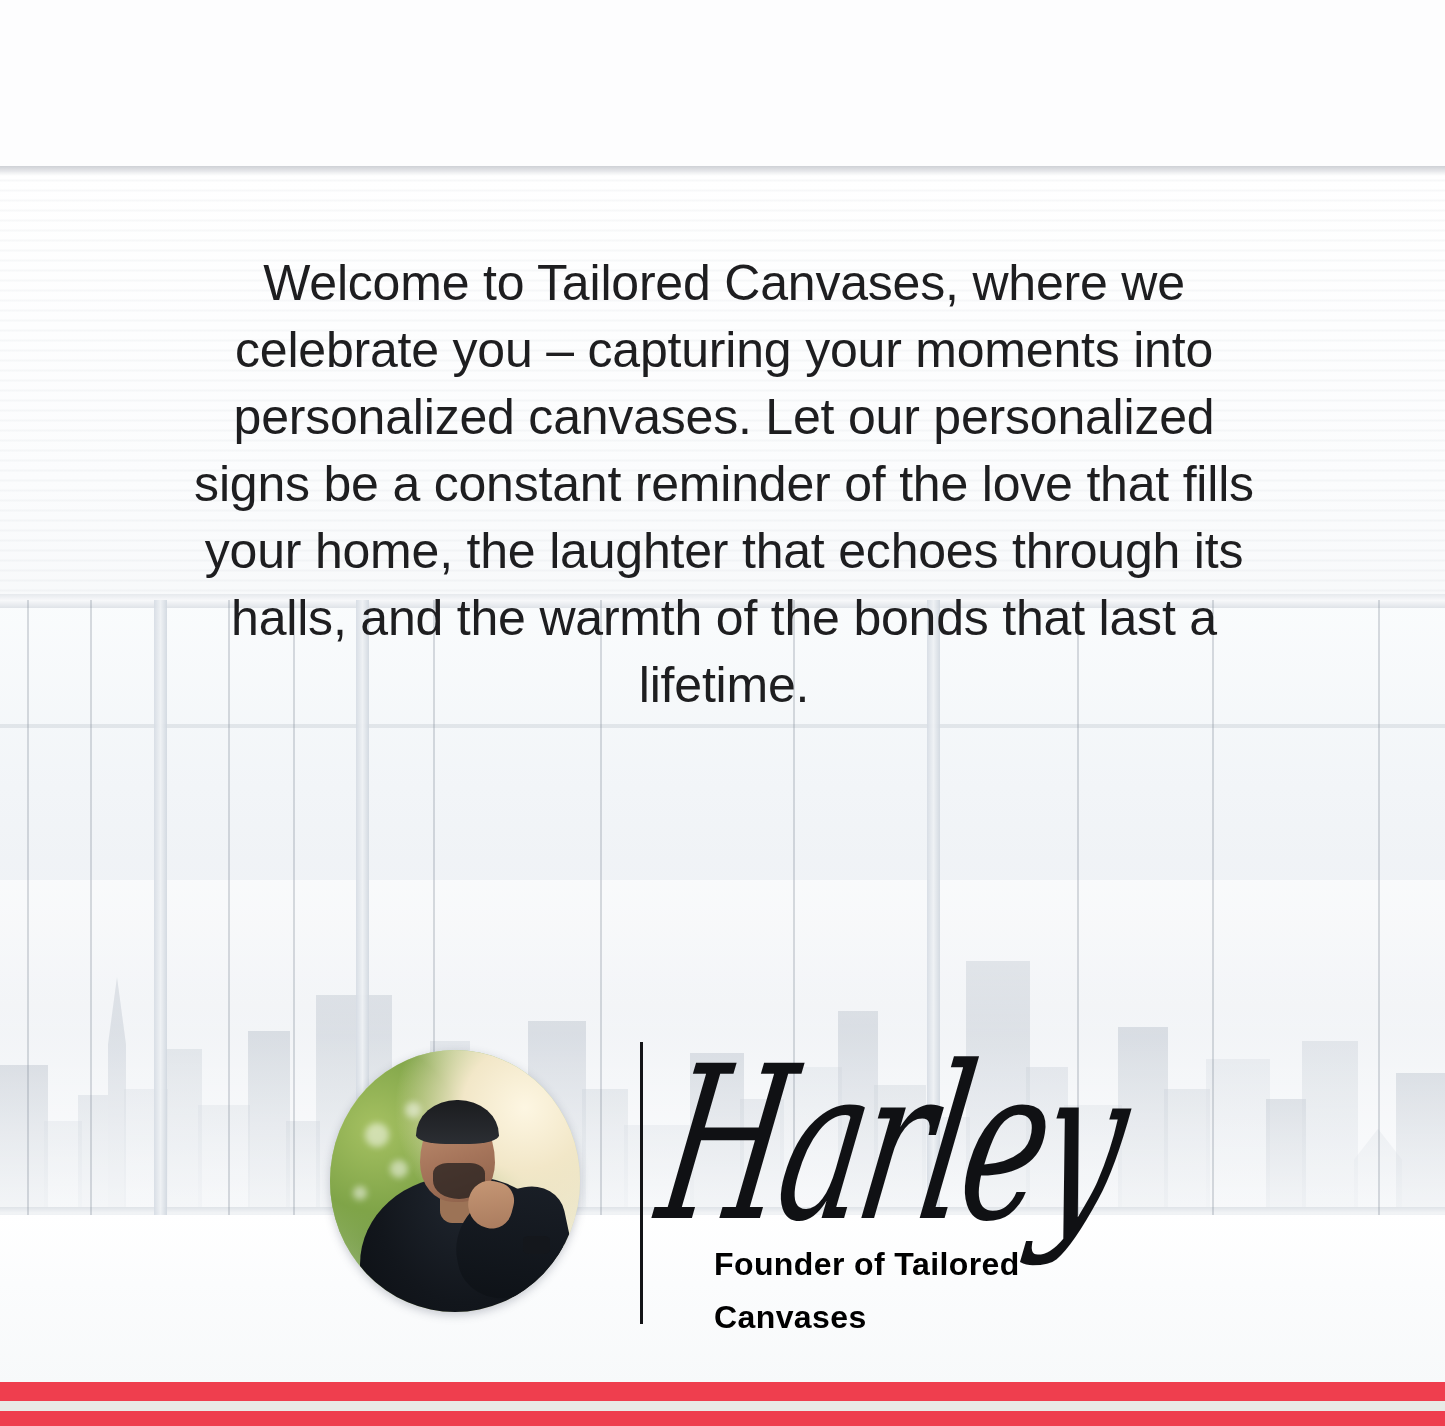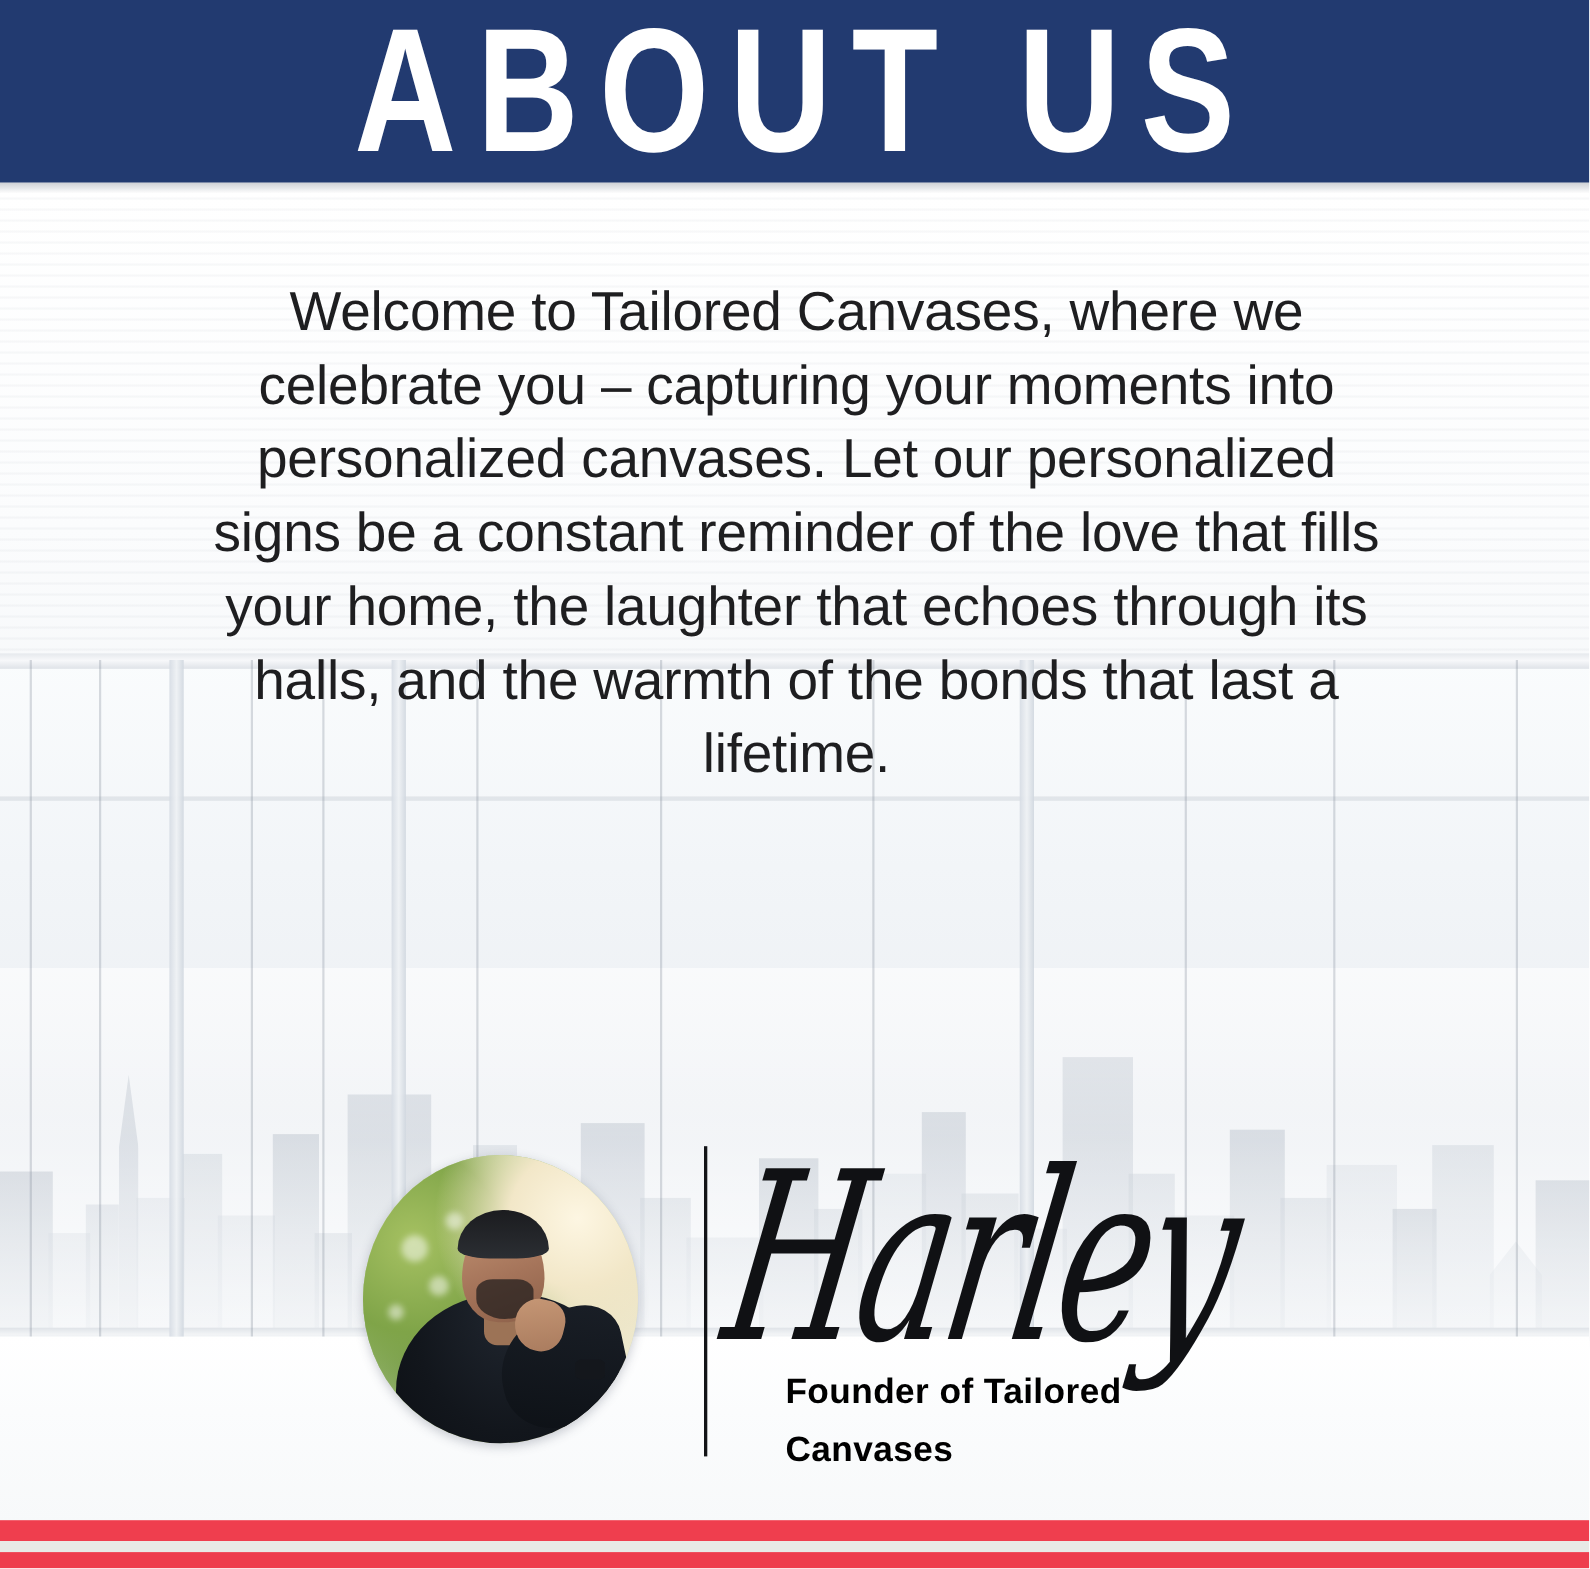--- a/index.html
+++ b/index.html
@@ -207,23 +207,20 @@
     <div class="mull thick" style="left:356px;"></div>
     <div class="mull" style="left:433px;"></div>
     <div class="mull" style="left:600px;"></div>
     <div class="mull" style="left:793px;"></div>
     <div class="mull thick" style="left:927px;"></div>
     <div class="mull" style="left:1077px;"></div>
     <div class="mull" style="left:1212px;"></div>
     <div class="mull" style="left:1378px;"></div>
   </div>
 
-  <div id="header">
-    <div id="header-title">ABOUT US</div>
-  </div>
   <div id="header-shadow"></div>
 
   <div id="copy">
     <p>Welcome to Tailored Canvases, where we celebrate you – capturing your moments into personalized canvases. Let our personalized signs be a constant reminder of the love that fills your home, the laughter that echoes through its halls, and the warmth of the bonds that last a lifetime.</p>
   </div>
 
   <div id="sigblock">
 
     <div id="avatar">
       <div class="photo">

